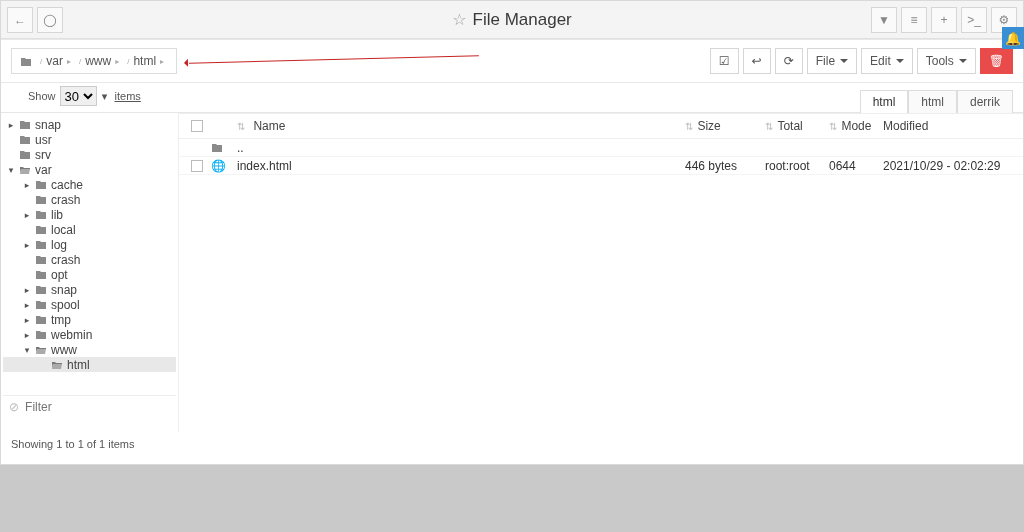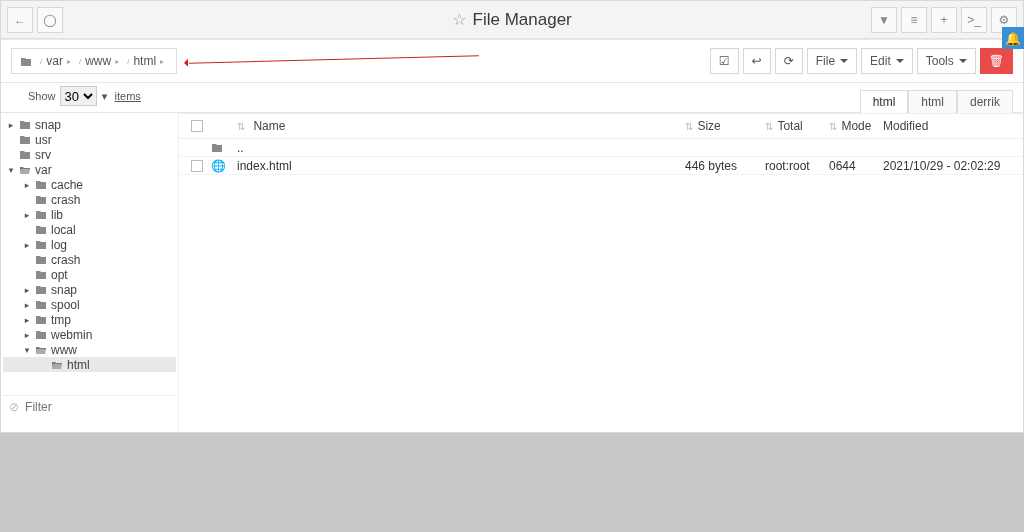--- a/index.html
+++ b/index.html
@@ -457,13 +457,14 @@
             <span>index.html</span>
           </div>
         <div class="col-size">446 bytes</div>
         <div class="col-owner">root:root</div>
         <div class="col-mode">0644</div>
         <div class="col-modified">2021/10/29 - 02:02:29</div>
       </div>
     </div>
   </div>
 
+  <div class="footer">Showing 1 to 1 of 1 items</div>
 </div>
 
 </body></html>

